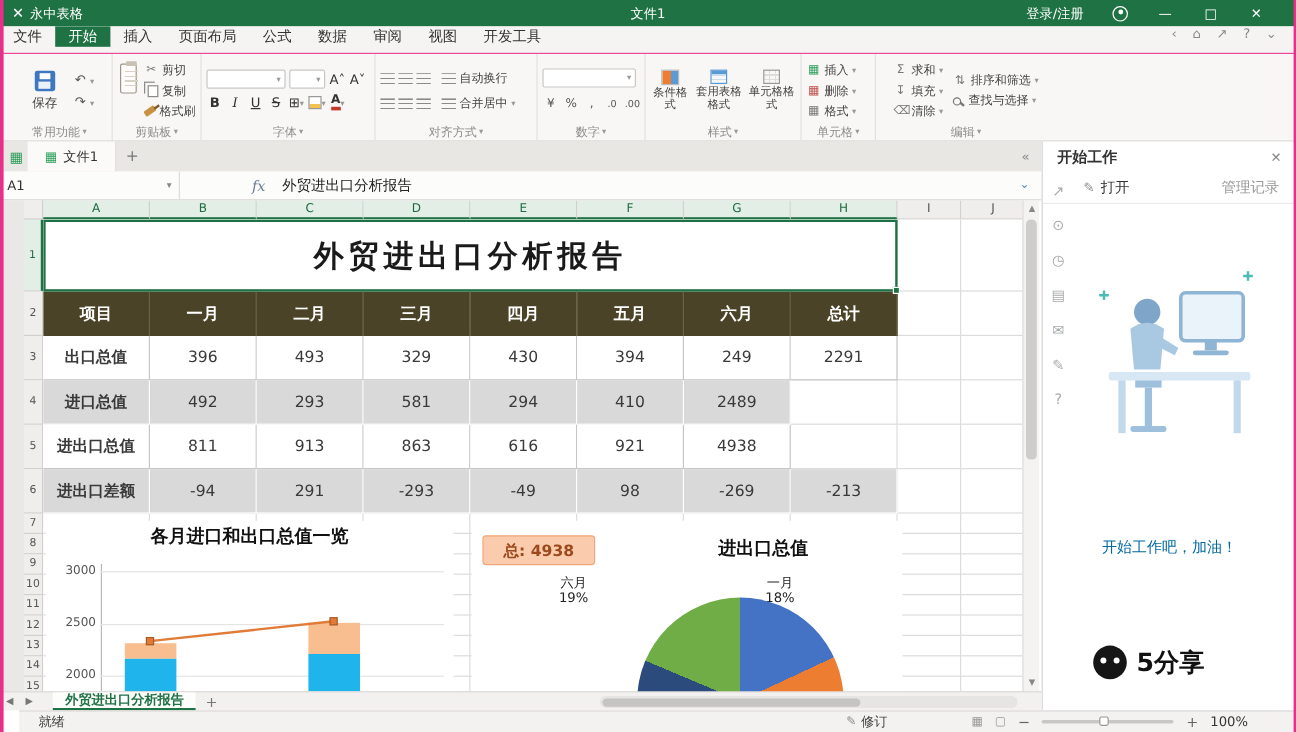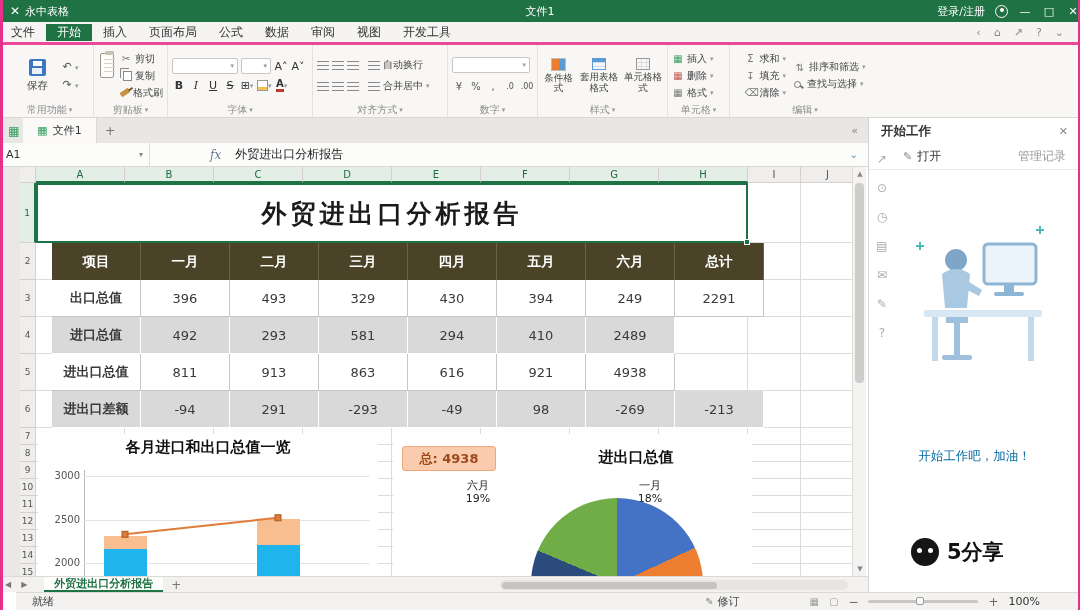--- a/index.html
+++ b/index.html
@@ -7,26 +7,26 @@
 body{font-family:"DejaVu Sans","Liberation Sans",sans-serif;font-size:12px;color:#333;background:#fff}
 .screen{position:relative;width:1080px;height:610px;background:#fff;overflow:hidden}
 i{font-style:normal}
 
 .edge-l{position:absolute;left:0;top:0;width:3px;height:610px;background:#E8308A;z-index:99}
 .edge-r{position:absolute;right:0;top:0;width:2px;height:610px;background:#E8308A;z-index:99}
 
 .titlebar{position:absolute;left:0;top:0;width:1080px;height:22px;background:#1F7244;color:#fff;display:flex;align-items:center;font-size:11px}
 .tb-logo{margin:0 5px 0 10px;font-weight:bold;font-size:12px}
 .tb-doc{position:absolute;left:0;right:0;text-align:center;pointer-events:none}
-.tb-right{margin-left:auto;display:flex;align-items:center;gap:10px;padding-right:0;z-index:2}
+.tb-right{margin-left:auto;display:flex;align-items:center;gap:24px;padding-right:26px;z-index:2}
 .tb-avatar{width:13px;height:13px;border:1px solid #fff;border-radius:50%;position:relative}
 .tb-avatar:after{content:"";position:absolute;left:3.5px;top:2.5px;width:4px;height:4px;border-radius:50%;background:#fff}
 .winbtn{width:14px;text-align:center}
 
-.menubar{position:absolute;left:0;top:22px;width:1080px;height:23px;background:#F5F4F2;border-bottom:3px solid #ec4899;display:flex;align-items:center}
+.menubar{position:absolute;left:0;top:22px;width:1080px;height:23px;background:#F5F4F2;border-bottom:1px solid #ec4899;display:flex;align-items:flex-start}
 .mtabs{display:flex}
 .mtab{padding:0 11px;display:flex;align-items:center;color:#333;font-size:12px}
 .mtab.active{background:#1F7244;color:#fff}
 .menu-right{margin-left:auto;display:flex;gap:13px;align-items:center;color:#8A8A8A;padding-right:16px;font-size:11px}
 
 .ribbon{position:absolute;left:0;top:45px;width:1080px;height:73px;background:#F8F7F5;border-bottom:1px solid #DAD8D5;display:flex;padding-left:6px}
 .rgroup{height:100%;border-right:1px solid #E4E2DF;display:flex;flex-direction:column;padding:4px 4px 0 4px}
 .rbody{flex:1;display:flex;gap:4px}
 .rlabel{height:15px;display:flex;align-items:center;justify-content:center;gap:2px;font-size:10px;color:#8C8C8C}
 .caret{font-size:7px;color:#999}
@@ -81,21 +81,21 @@
 .colhead.sel{background:#E2EEE6;border-bottom:2px solid #1F7244;color:#1F6B40}
 .row-headers{position:absolute;left:20px;top:16px;width:16px;display:flex;flex-direction:column;overflow:hidden;height:393px}
 .rowhead{border-bottom:1px solid #D2D0CE;border-right:1px solid #D2D0CE;display:flex;align-items:center;justify-content:center;font-size:9px;color:#555;background:#EFEEEC;flex:none;width:16px}
 .rowhead.sel{background:#E2EEE6;border-right:2px solid #1F7244;color:#1F6B40}
 .grid-content{position:absolute;left:36px;top:16px;width:816px;height:393px;background:#fff;overflow:hidden}
 .vline{position:absolute;top:0;bottom:0;width:1px;background:#DCDCDC}
 .hline{position:absolute;left:0;right:0;height:1px;background:#DCDCDC}
 .title-cell{position:absolute;left:0;top:0;width:712px;height:60px;background:#fff;z-index:1;display:flex;align-items:center;justify-content:center;font-family:"DejaVu Serif","Liberation Serif",serif;font-weight:bold;font-size:25px;letter-spacing:4px;color:#1A1A1A}
 .selection{position:absolute;left:0;top:0;width:712px;height:60px;border:2px solid #1E7145;z-index:3;pointer-events:none}
 .handle{position:absolute;right:-4px;bottom:-4px;width:6px;height:6px;background:#1E7145;border:1px solid #fff;pointer-events:auto}
-.data-table{position:absolute;left:16px;top:60px;width:712px;z-index:1}
+.data-table{position:absolute;left:0;top:60px;width:712px;z-index:1}
 .trow{display:flex;height:37px}
 .tcell{flex:none;display:flex;align-items:center;justify-content:center;font-size:13px;color:#3A3A3A;border-right:1px solid #C6C6C6;border-bottom:1px solid #C6C6C6;background:#fff}
 .trow.alt .tcell{background:#D9D9D9;border-right:1px solid #fff;border-bottom:1px solid #fff}
 .tcell.th{background:#4A4327;color:#fff;font-weight:bold;font-size:13.5px;border-right:1px solid #6A6344;border-bottom:none}
 .tcell.tlabel{font-weight:bold}
 
 .bar-chart{position:absolute;left:2px;top:251px;width:340px;height:142px;background:#fff;z-index:2;overflow:hidden}
 .chart-title{position:absolute;left:0;top:4px;width:100%;text-align:center;font-weight:bold;font-size:15px;color:#111}
 .bc-plot{position:absolute;left:0;top:0;right:0;bottom:0}
 .bc-axis{position:absolute;left:46px;top:36px;bottom:0;width:1px;background:#B9B9B9}

